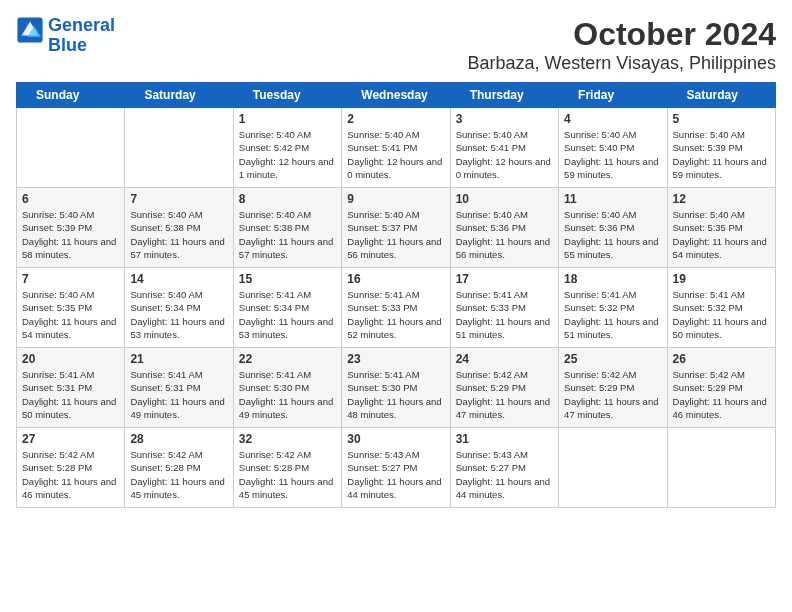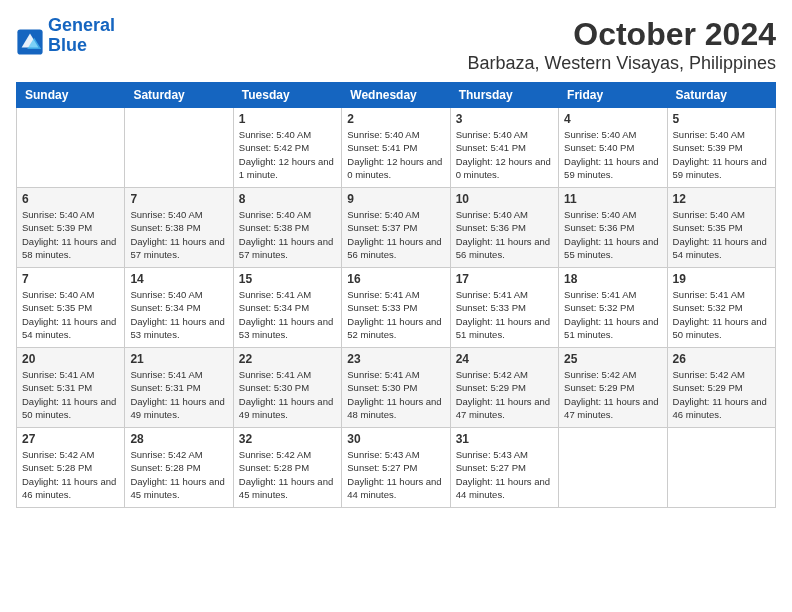--- a/index.html
+++ b/index.html
@@ -11,21 +11,21 @@
       padding: 16px;
     }
     .header {
       display: flex;
       justify-content: space-between;
       align-items: flex-start;
       margin-bottom: 8px;
     }
     .logo {
       display: flex;
-      align-items: flex-end;
+      align-items: flex-start;
       gap: 4px;
     }
     .logo-text {
       font-size: 18px;
       font-weight: bold;
       color: #333;
       line-height: 1.1;
     }
     .logo-text span {
       color: #1565c0;
@@ -48,21 +48,21 @@
     }
     table {
       width: 100%;
       border-collapse: collapse;
       font-size: 10px;
     }
     th {
       background-color: #1565c0;
       color: #fff;
       text-align: left;
-      padding: 5px 8px;
+      padding: 5px 19px;
       font-size: 12px;
       font-weight: bold;
       border: 1px solid #1565c0;
     }
     td {
       border: 1px solid #ccc;
       vertical-align: top;
       padding: 4px 5px;
       min-height: 80px;
       height: 80px;

